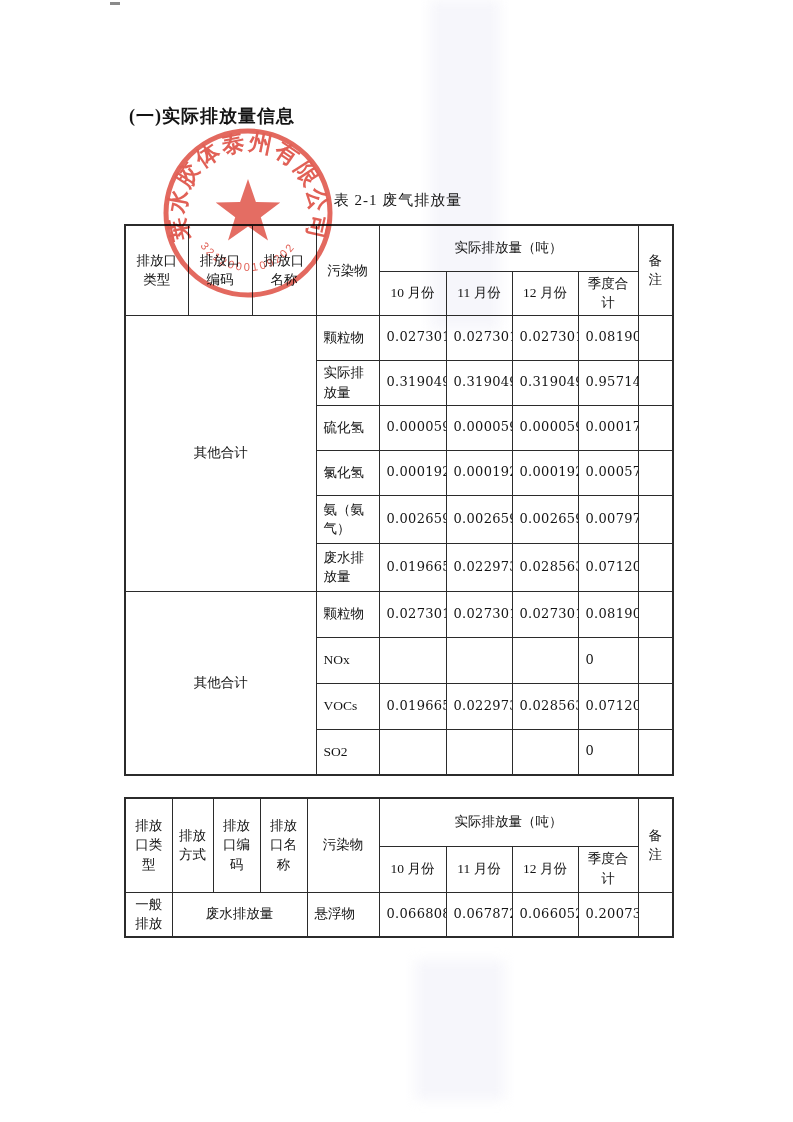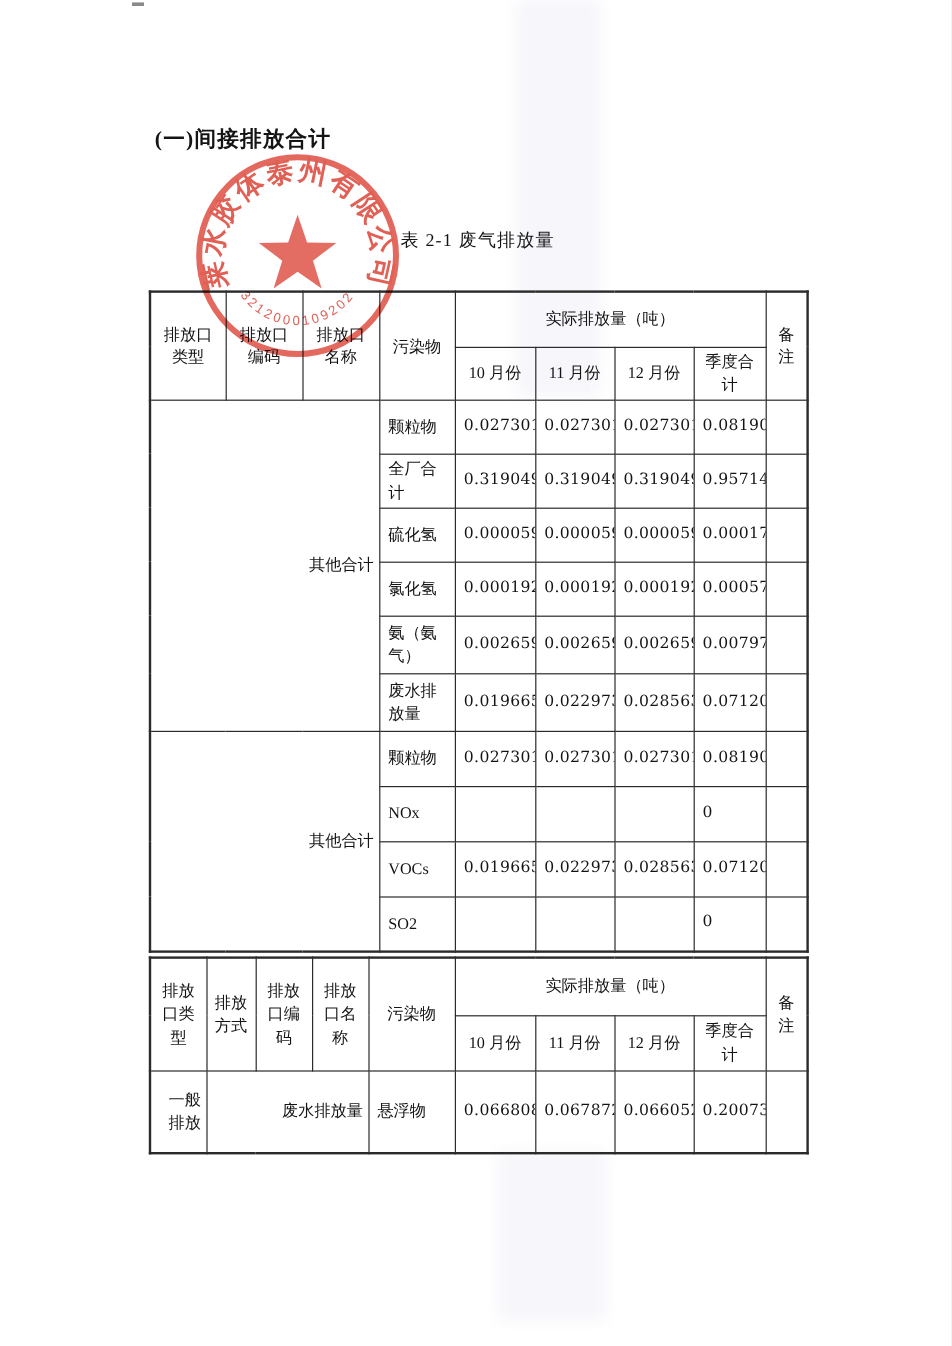--- a/index.html
+++ b/index.html
@@ -31,32 +31,32 @@
   #caption-1 { top: 191px; }
   #caption-2 { top: 794px; }
 
   table.rpt {
     position: absolute; left: 124px;
     border-collapse: collapse; table-layout: fixed;
     width: 548px;
     border: 2px solid #2b2b2b;
     font-size: 13.5px;
   }
-  #table-1 { top: 242px; }
+  #table-1 { top: 224px; }
   #table-2 { top: 797px; }
   table.rpt th, table.rpt td {
     border: 1px solid #2b2b2b;
     vertical-align: middle;
     font-weight: normal;
     white-space: pre-line;
     line-height: 1.45;
     overflow: hidden;
   }
   table.rpt th { text-align: center; padding: 2px 3px; }
-  td.group-cell, td.span-cell, td.type-cell { text-align: right; padding: 14px 4px; }
+  td.group-cell, td.span-cell, td.type-cell { text-align: center; padding: 2px 4px; }
   td.pollutant-cell, td.value-cell, td.remark-cell { text-align: left; padding: 2px 4px 2px 7px; }
   td.value-cell { font-family: "DejaVu Serif", "Liberation Serif", serif; font-size: 13px; letter-spacing: 0.3px; }
 
   
   #stamp {
     position: absolute; left: 146px; top: 111px;
     width: 204px; height: 204px;
     mix-blend-mode: multiply; opacity: 0.88;
     pointer-events: none;
   }
@@ -64,21 +64,21 @@
 </style>
 </head>
 <body>
 
 <div id="page">
 
   <div class="scan-band" style="left:430px; top:0; width:70px; height:330px;"></div>
   <div class="scan-band" style="left:415px; top:960px; width:90px; height:140px;"></div>
   <div class="speck" style="left:110px; top:2px; width:10px; height:3px;"></div>
 
-  <div class="heading">(一)间接排放合计</div>
+  <div class="heading">(一)实际排放量信息</div>
 
   <div class="tbl-caption" id="caption-1">表 2-1 废气排放量</div>
 
   <table class="rpt" id="table-1">
     <colgroup>
       <col style="width:63px">
         <col style="width:64px">
         <col style="width:64px">
       <col style="width:63px">
         <col style="width:67px">
@@ -110,21 +110,21 @@
     <tr style="height:45px">
       <td class="group-cell" colspan="3" rowspan="6">其他合计</td>
       <td class="pollutant-cell">颗粒物</td>
       <td class="value-cell">0.027301</td>
       <td class="value-cell">0.027301</td>
       <td class="value-cell">0.027301</td>
       <td class="value-cell">0.081903</td>
       <td class="remark-cell"></td>
     </tr>
     <tr style="height:45px">
-      <td class="pollutant-cell">全厂合计</td>
+      <td class="pollutant-cell">实际排放量</td>
       <td class="value-cell">0.319049</td>
       <td class="value-cell">0.319049</td>
       <td class="value-cell">0.319049</td>
       <td class="value-cell">0.957147</td>
       <td class="remark-cell"></td>
     </tr>
     <tr style="height:45px">
       <td class="pollutant-cell">硫化氢</td>
       <td class="value-cell">0.000059</td>
       <td class="value-cell">0.000059</td>

